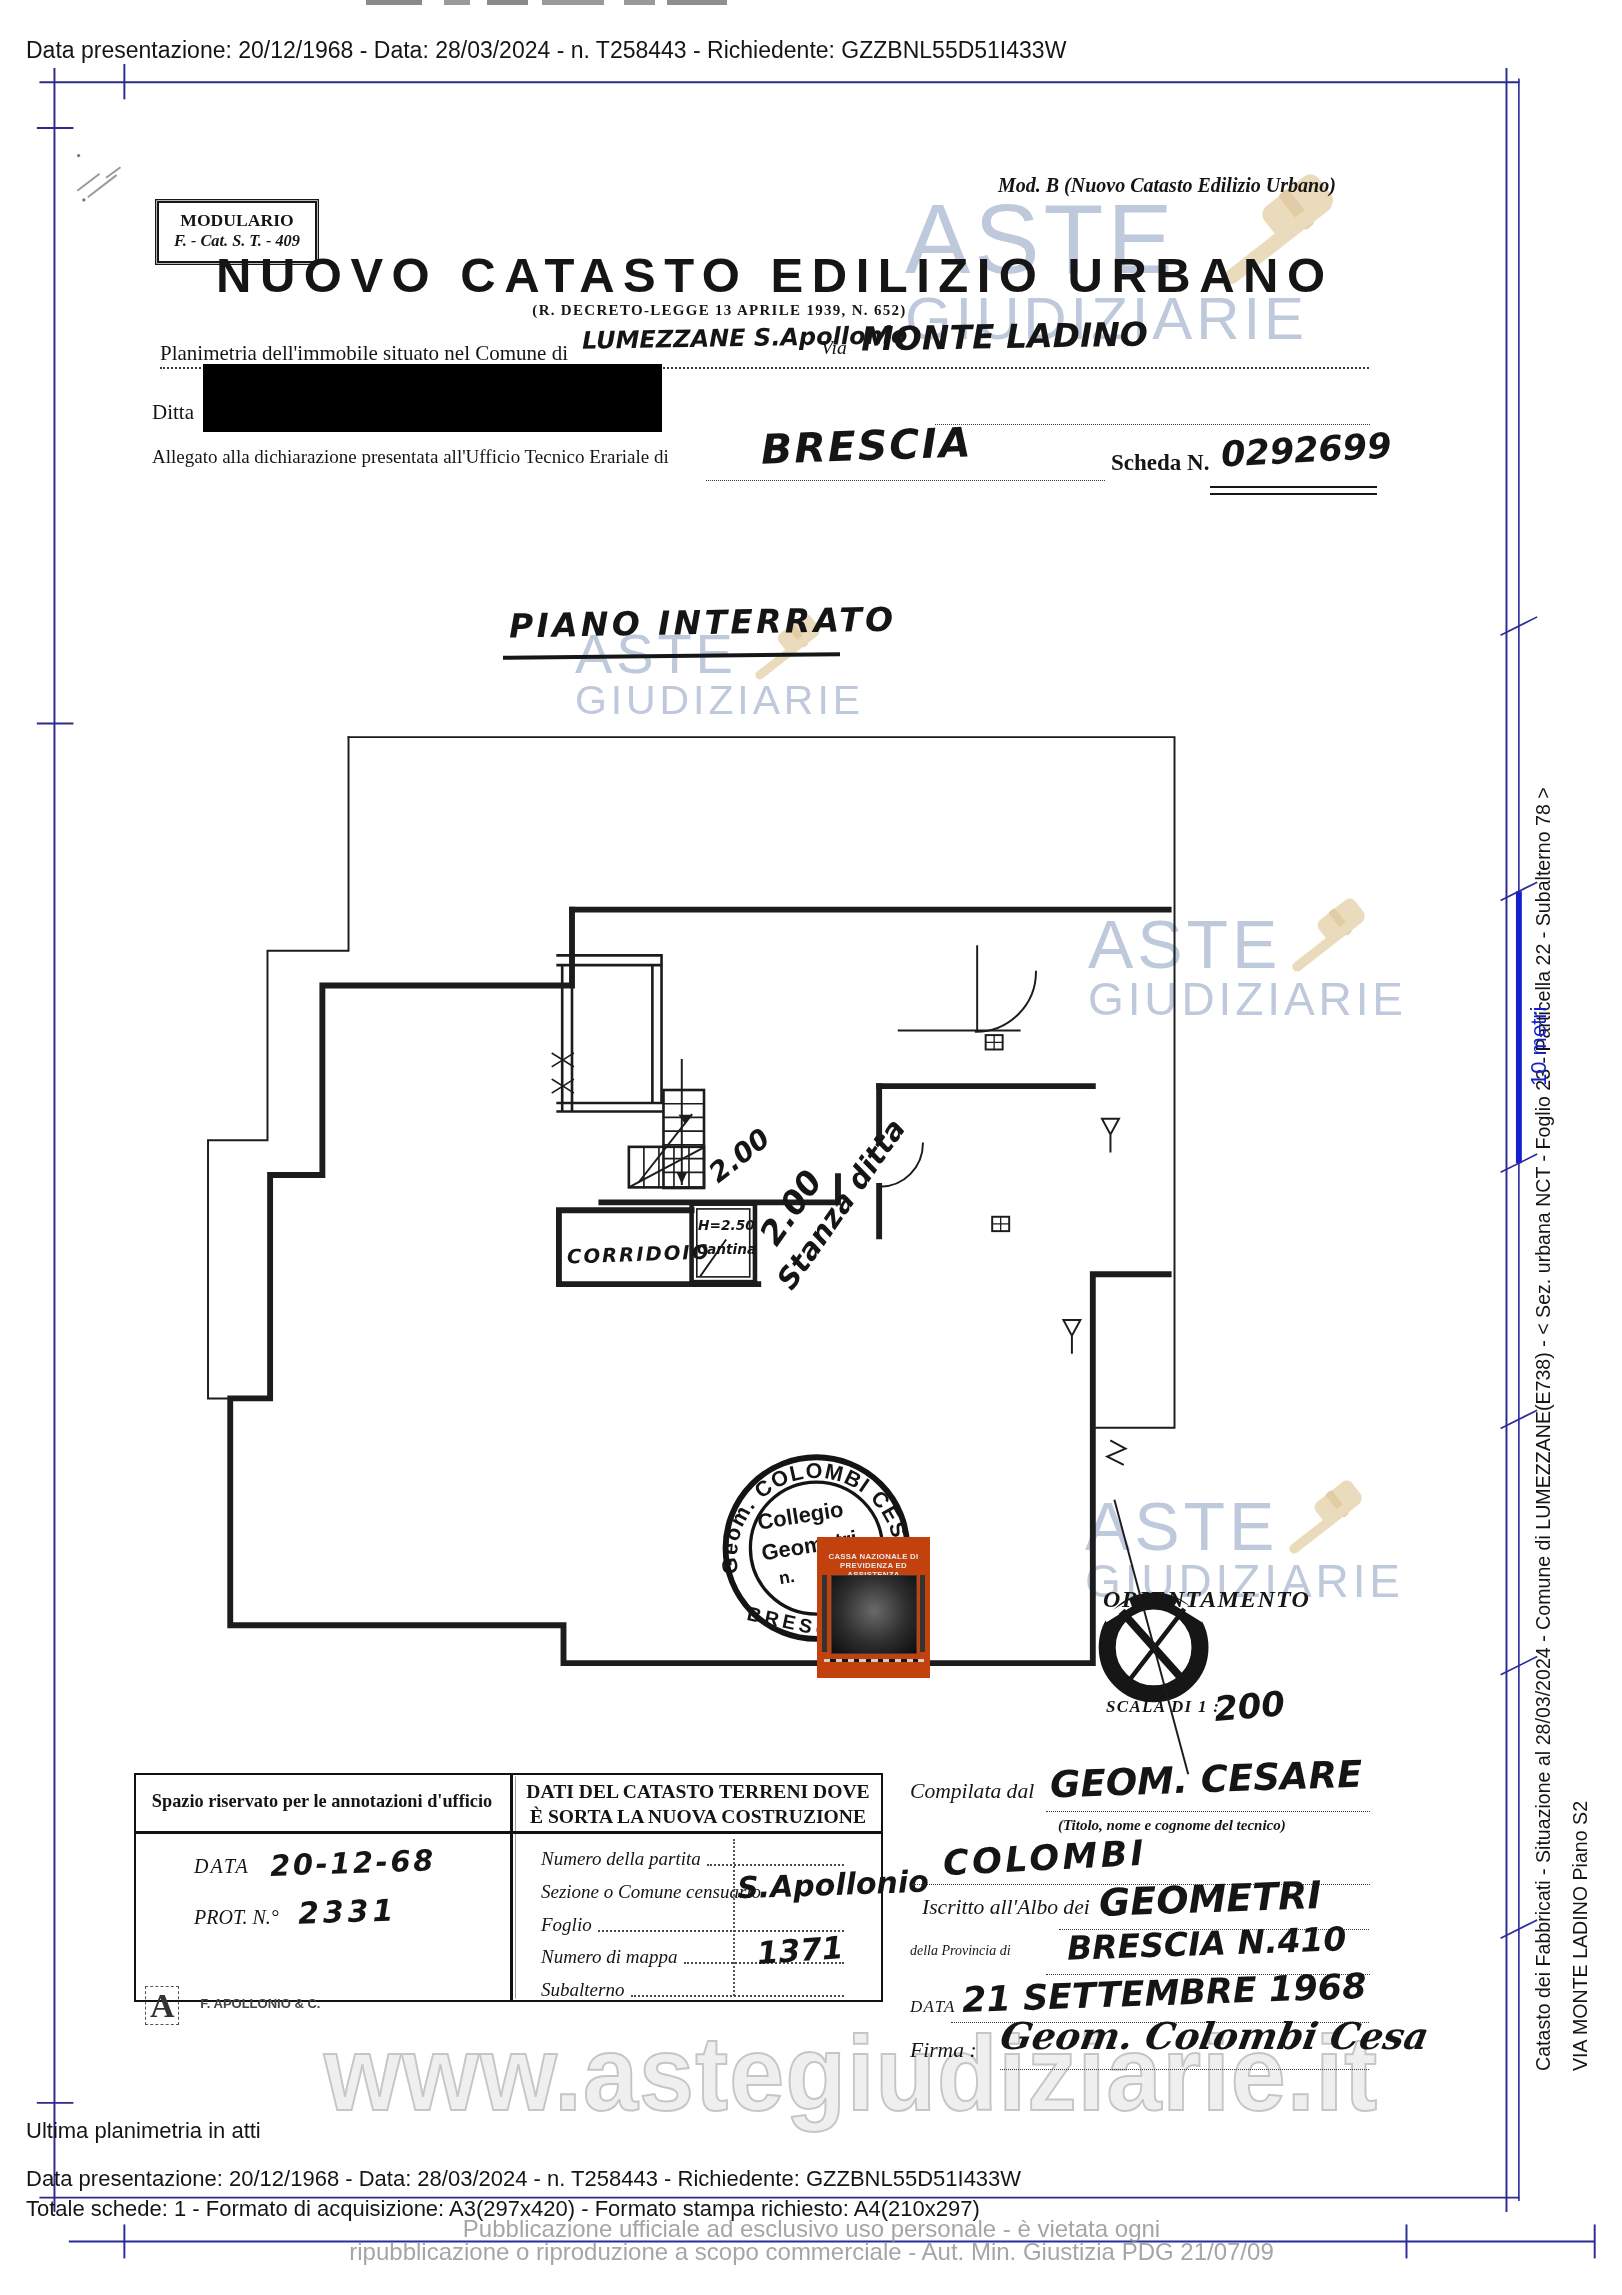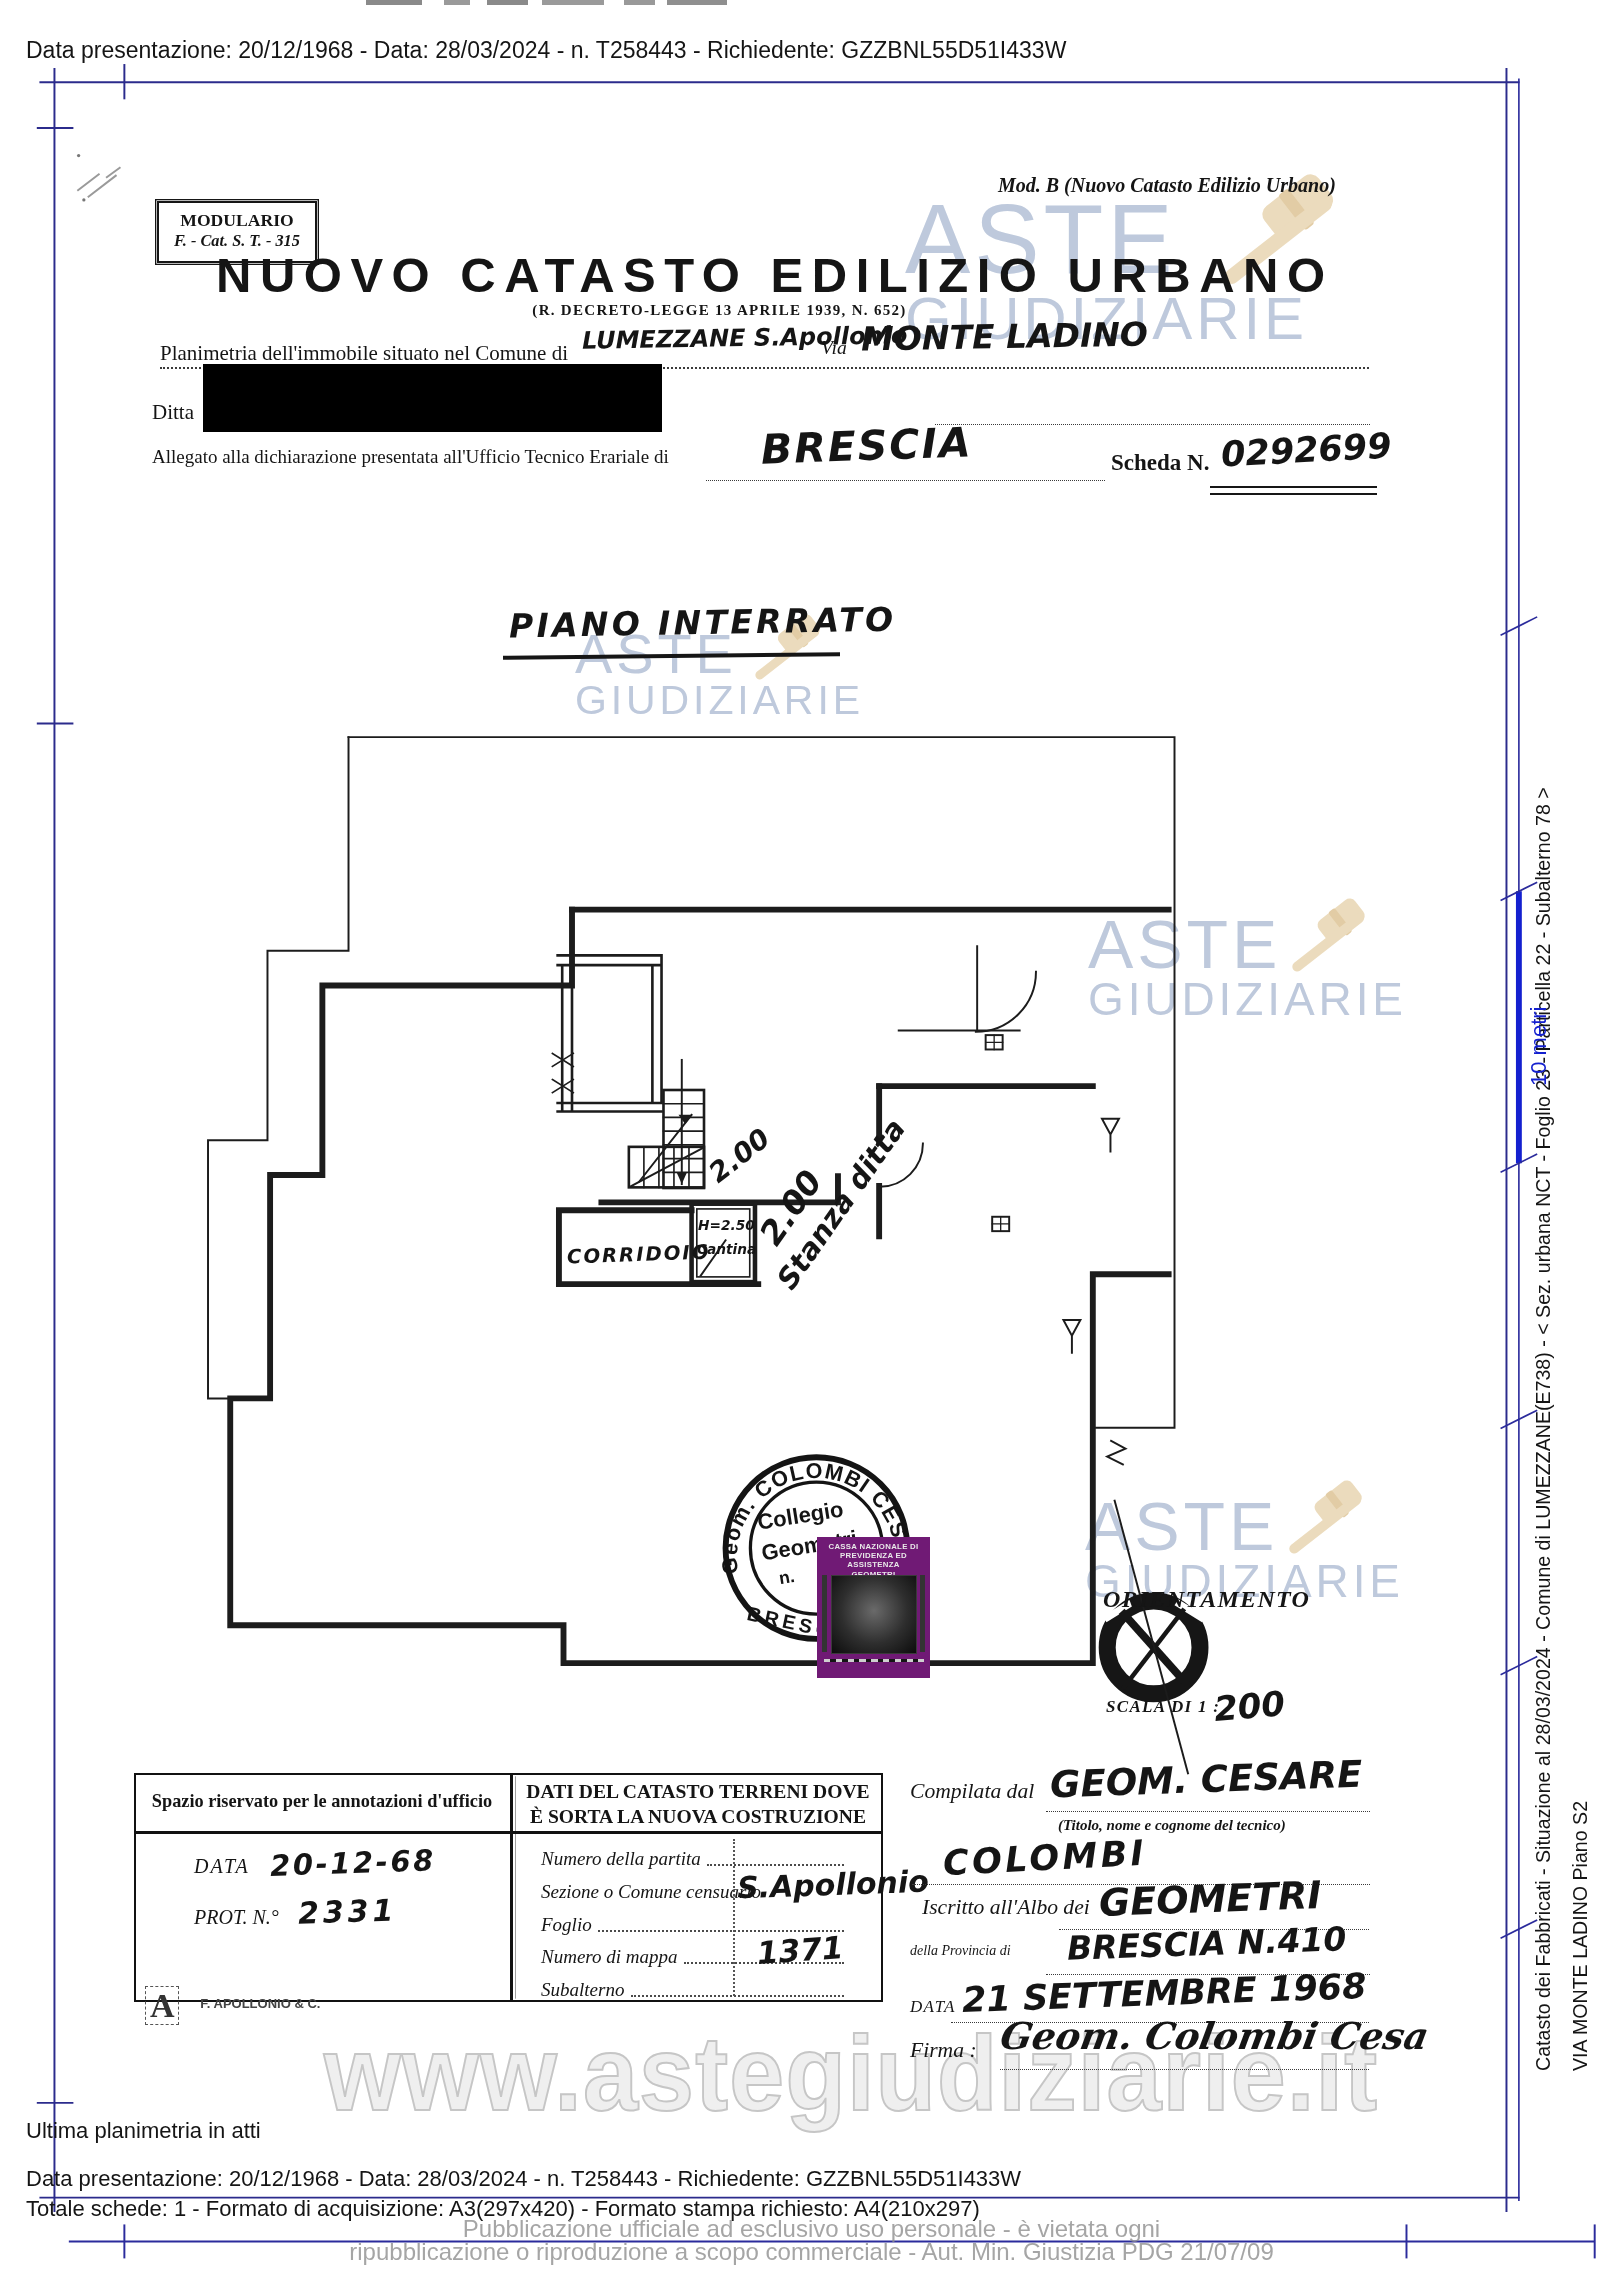--- a/index.html
+++ b/index.html
@@ -200,21 +200,21 @@
     <div class="abs" style="left:121px;top:0;width:41px;height:5.2px;background:#8a8a8a;"></div>
     <div class="abs" style="left:176px;top:0;width:62px;height:5.2px;background:#9a9a9a;"></div>
     <div class="abs" style="left:258px;top:0;width:31px;height:5.2px;background:#999;"></div>
     <div class="abs" style="left:301px;top:0;width:60px;height:5.2px;background:#8f8f8f;"></div>
   </div>
 
   <div class="abs sans nw" style="left:26px;top:37px;font-size:23px;z-index:2;">Data presentazione: 20/12/1968 - Data: 28/03/2024 - n. T258443 - Richiedente: GZZBNL55D51I433W</div>
 
   <div class="abs ctr" style="left:157px;top:201px;width:156px;height:58px;border:2px solid #161616;box-shadow:0 0 0 0.7px #fff,0 0 0 2px #161616;z-index:2;">
     <div style="font-size:17.6px;font-weight:bold;margin-top:6.5px;">MODULARIO</div>
-    <div style="font-size:16.3px;font-weight:bold;font-style:italic;">F. - Cat. S. T. - 315</div>
+    <div style="font-size:16.3px;font-weight:bold;font-style:italic;">F. - Cat. S. T. - 409</div>
   </div>
 
   <div class="abs nw" style="left:998px;top:174px;font-size:20px;font-weight:bold;font-style:italic;z-index:2;">Mod. B (Nuovo Catasto Edilizio Urbano)</div>
 
   <div class="abs sans ctr nw" style="left:216px;top:247px;width:1007px;font-size:49px;font-weight:bold;letter-spacing:8.5px;z-index:2;">NUOVO CATASTO EDILIZIO URBANO</div>
   <div class="abs ctr nw" style="left:216px;top:302px;width:1007px;font-size:15px;font-weight:bold;letter-spacing:1.3px;z-index:2;">(R. DECRETO-LEGGE 13 APRILE 1939, N. 652)</div>
 
   <div class="abs dotted" style="left:160px;top:367px;width:1209px;z-index:2;"></div>
   <div class="abs nw" style="left:160px;top:341px;font-size:21px;z-index:2;">Planimetria  dell'immobile  situato  nel  Comune  di</div>
   <div class="abs hand" style="left:582px;top:324px;font-size:24px;transform:rotate(-1deg);z-index:2;">LUMEZZANE S.Apollonio</div>
@@ -240,21 +240,21 @@
   <div class="abs hand" style="left:697px;top:1241px;font-size:13.7px;z-index:2;">Cantina</div>
   <div class="abs hand" style="left:705px;top:1139px;font-size:27.5px;transform:rotate(-38deg);z-index:2;">2.00</div>
   <div class="abs hand" style="left:750px;top:1188px;font-size:33px;transform:rotate(-55deg);z-index:2;">2.00</div>
   <div class="abs hand" style="left:770px;top:1276px;font-size:29px;transform:rotate(-55deg);transform-origin:0 0;z-index:2;">Stanza ditta</div>
 
   <div class="abs sans nw" style="left:757px;top:1503px;font-size:22px;font-weight:bold;transform:rotate(-9deg);z-index:2;">Collegio</div>
   <div class="abs sans nw" style="left:761px;top:1533px;font-size:22px;font-weight:bold;transform:rotate(-9deg);z-index:2;">Geometri</div>
   <div class="abs sans nw" style="left:779px;top:1567px;font-size:17.6px;font-weight:bold;transform:rotate(-9deg);z-index:2;">n.</div>
   <div class="abs sans nw" style="left:746px;top:1614px;font-size:19.6px;font-weight:bold;letter-spacing:3.9px;transform:rotate(12deg);z-index:2;">BRESCIA</div>
 
-  <div class="abs" style="left:817px;top:1537px;width:113px;height:141px;background:#701a75;z-index:3;padding-top:5px;box-sizing:border-box;">
+  <div class="abs" style="left:817px;top:1537px;width:113px;height:141px;background:#c2410c;z-index:3;padding-top:15px;box-sizing:border-box;">
     <div class="marca-line">CASSA NAZIONALE DI</div>
     <div class="marca-line">PREVIDENZA ED ASSISTENZA</div>
     <div class="marca-line">GEOMETRI</div>
     <div class="abs" style="left:14.4px;top:38px;width:84px;height:77px;background:radial-gradient(circle at 50% 45%, #6a6a6a 0%, #2e2e2e 55%, #0c0c0c 100%);border:1.3px solid #3a3a3a;"></div>
     <div class="abs" style="left:5.2px;top:38px;width:5.2px;height:77px;background:#333;"></div>
     <div class="abs" style="left:103px;top:38px;width:5.2px;height:77px;background:#333;"></div>
     <div class="abs" style="left:6.5px;top:122px;width:100px;height:2.6px;background:repeating-linear-gradient(90deg,#cfcfcf 0 6.5px,#141414 6.5px 11.8px);"></div>
   </div>
 
   <div class="abs nw" style="left:1103px;top:1586px;font-size:24px;font-weight:bold;font-style:italic;letter-spacing:1.3px;z-index:2;">ORIENTAMENTO</div>

